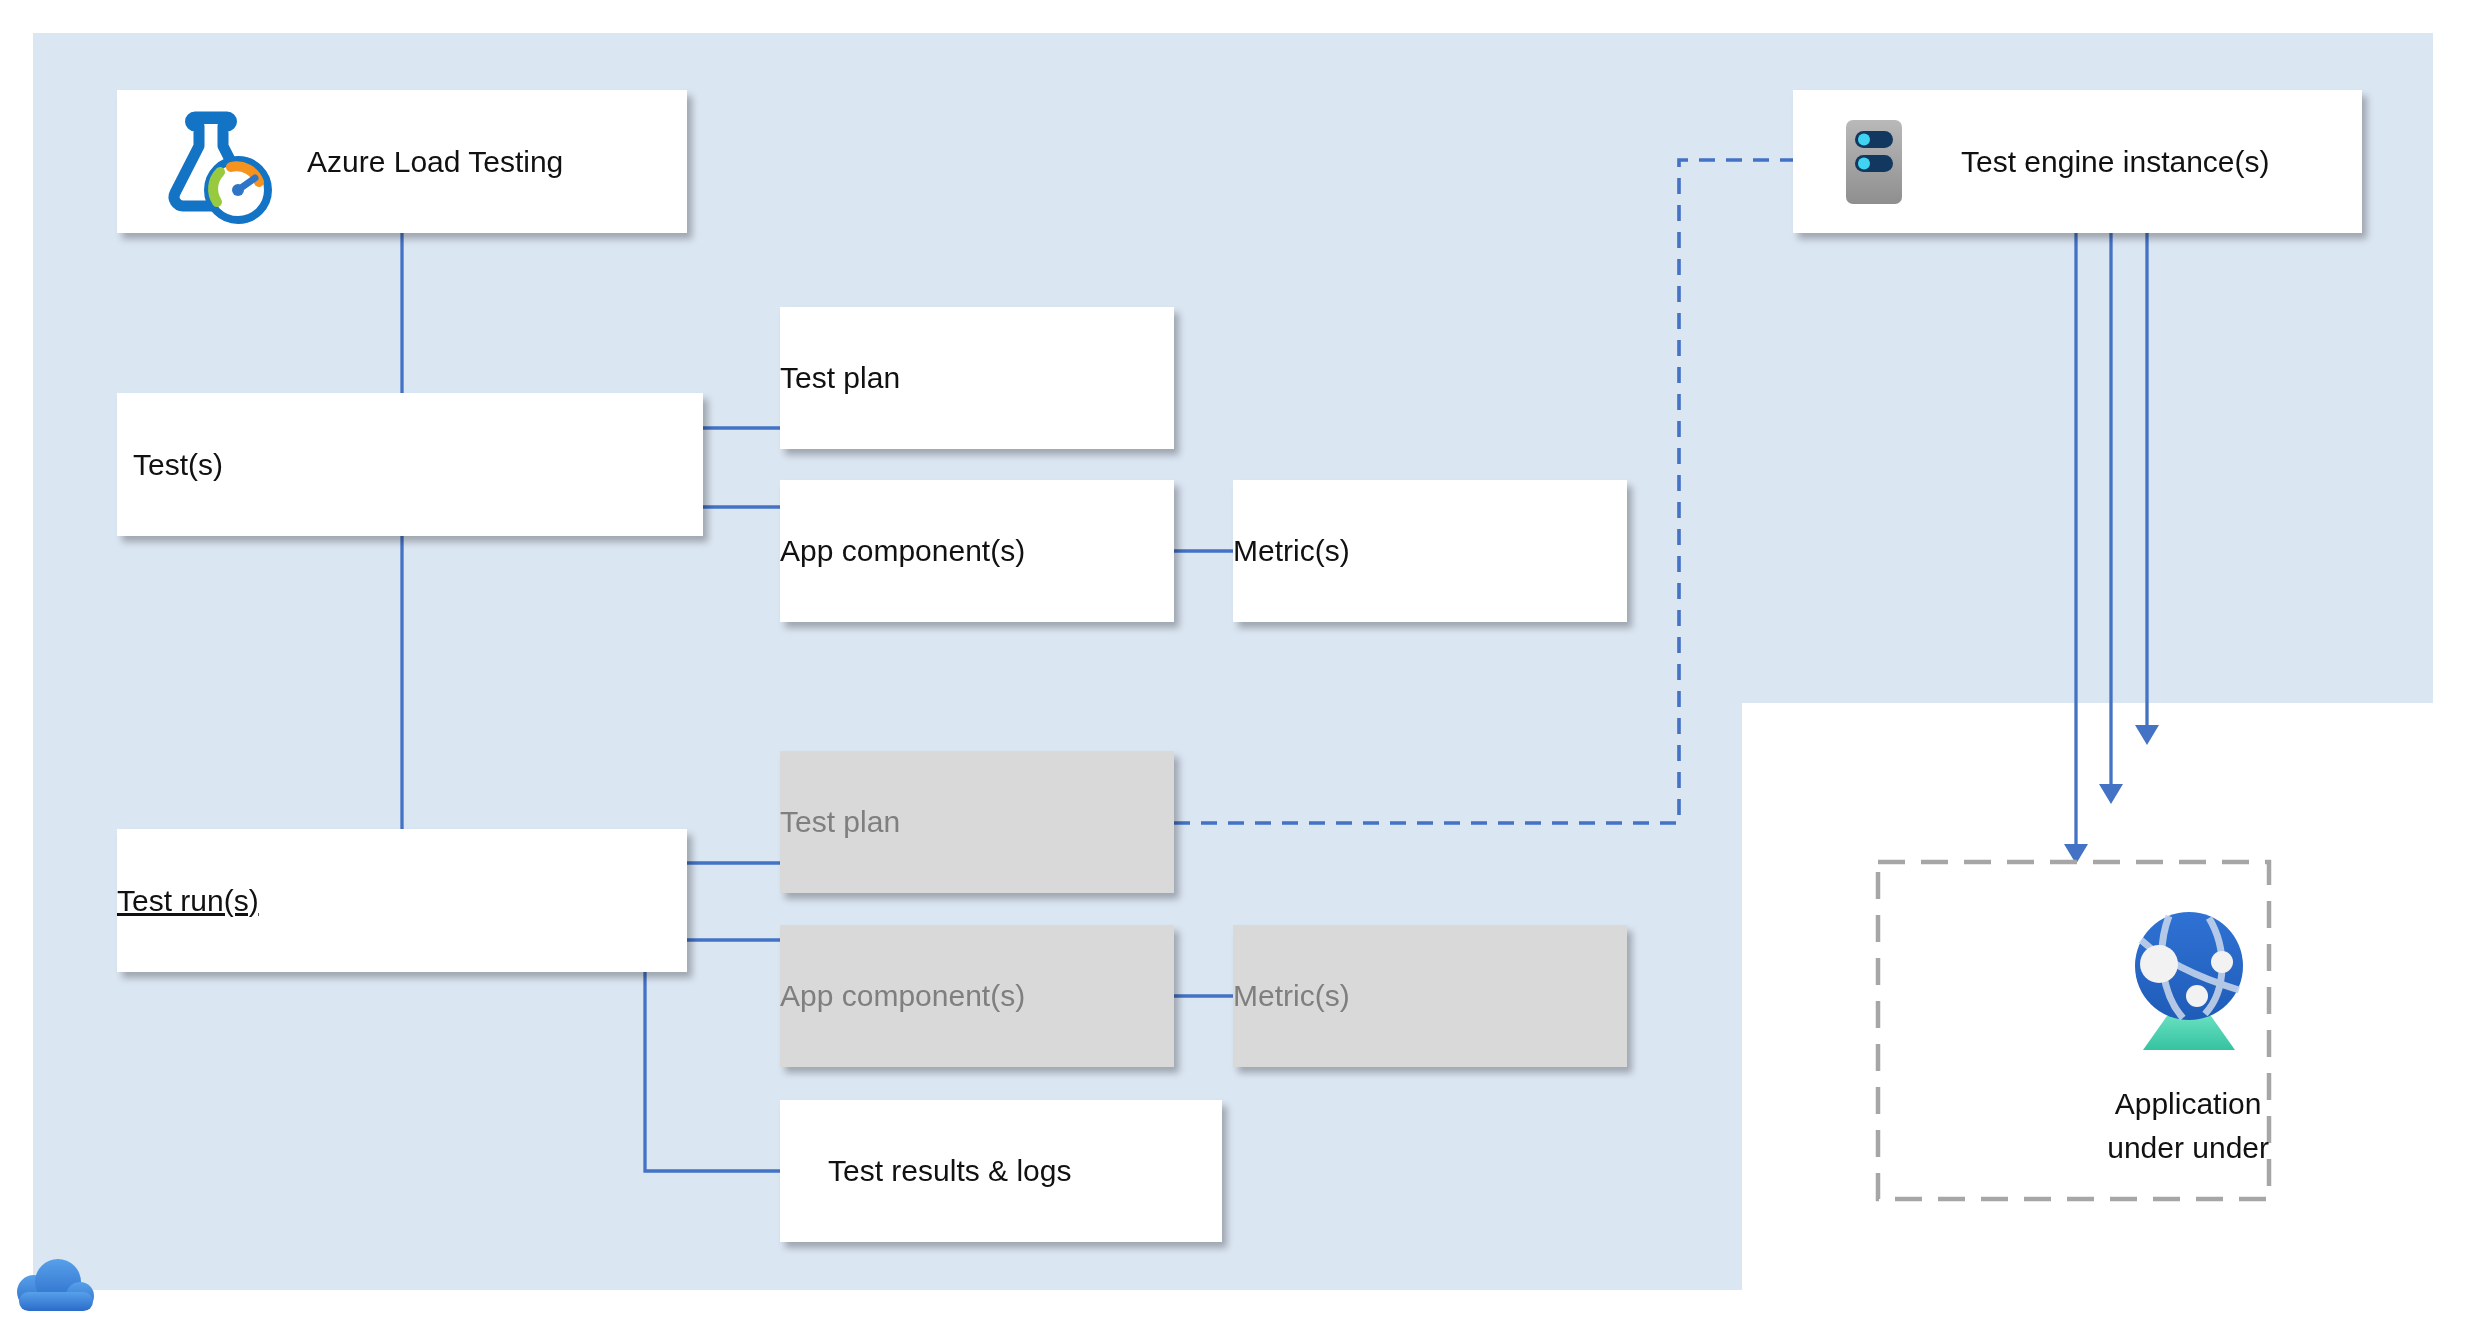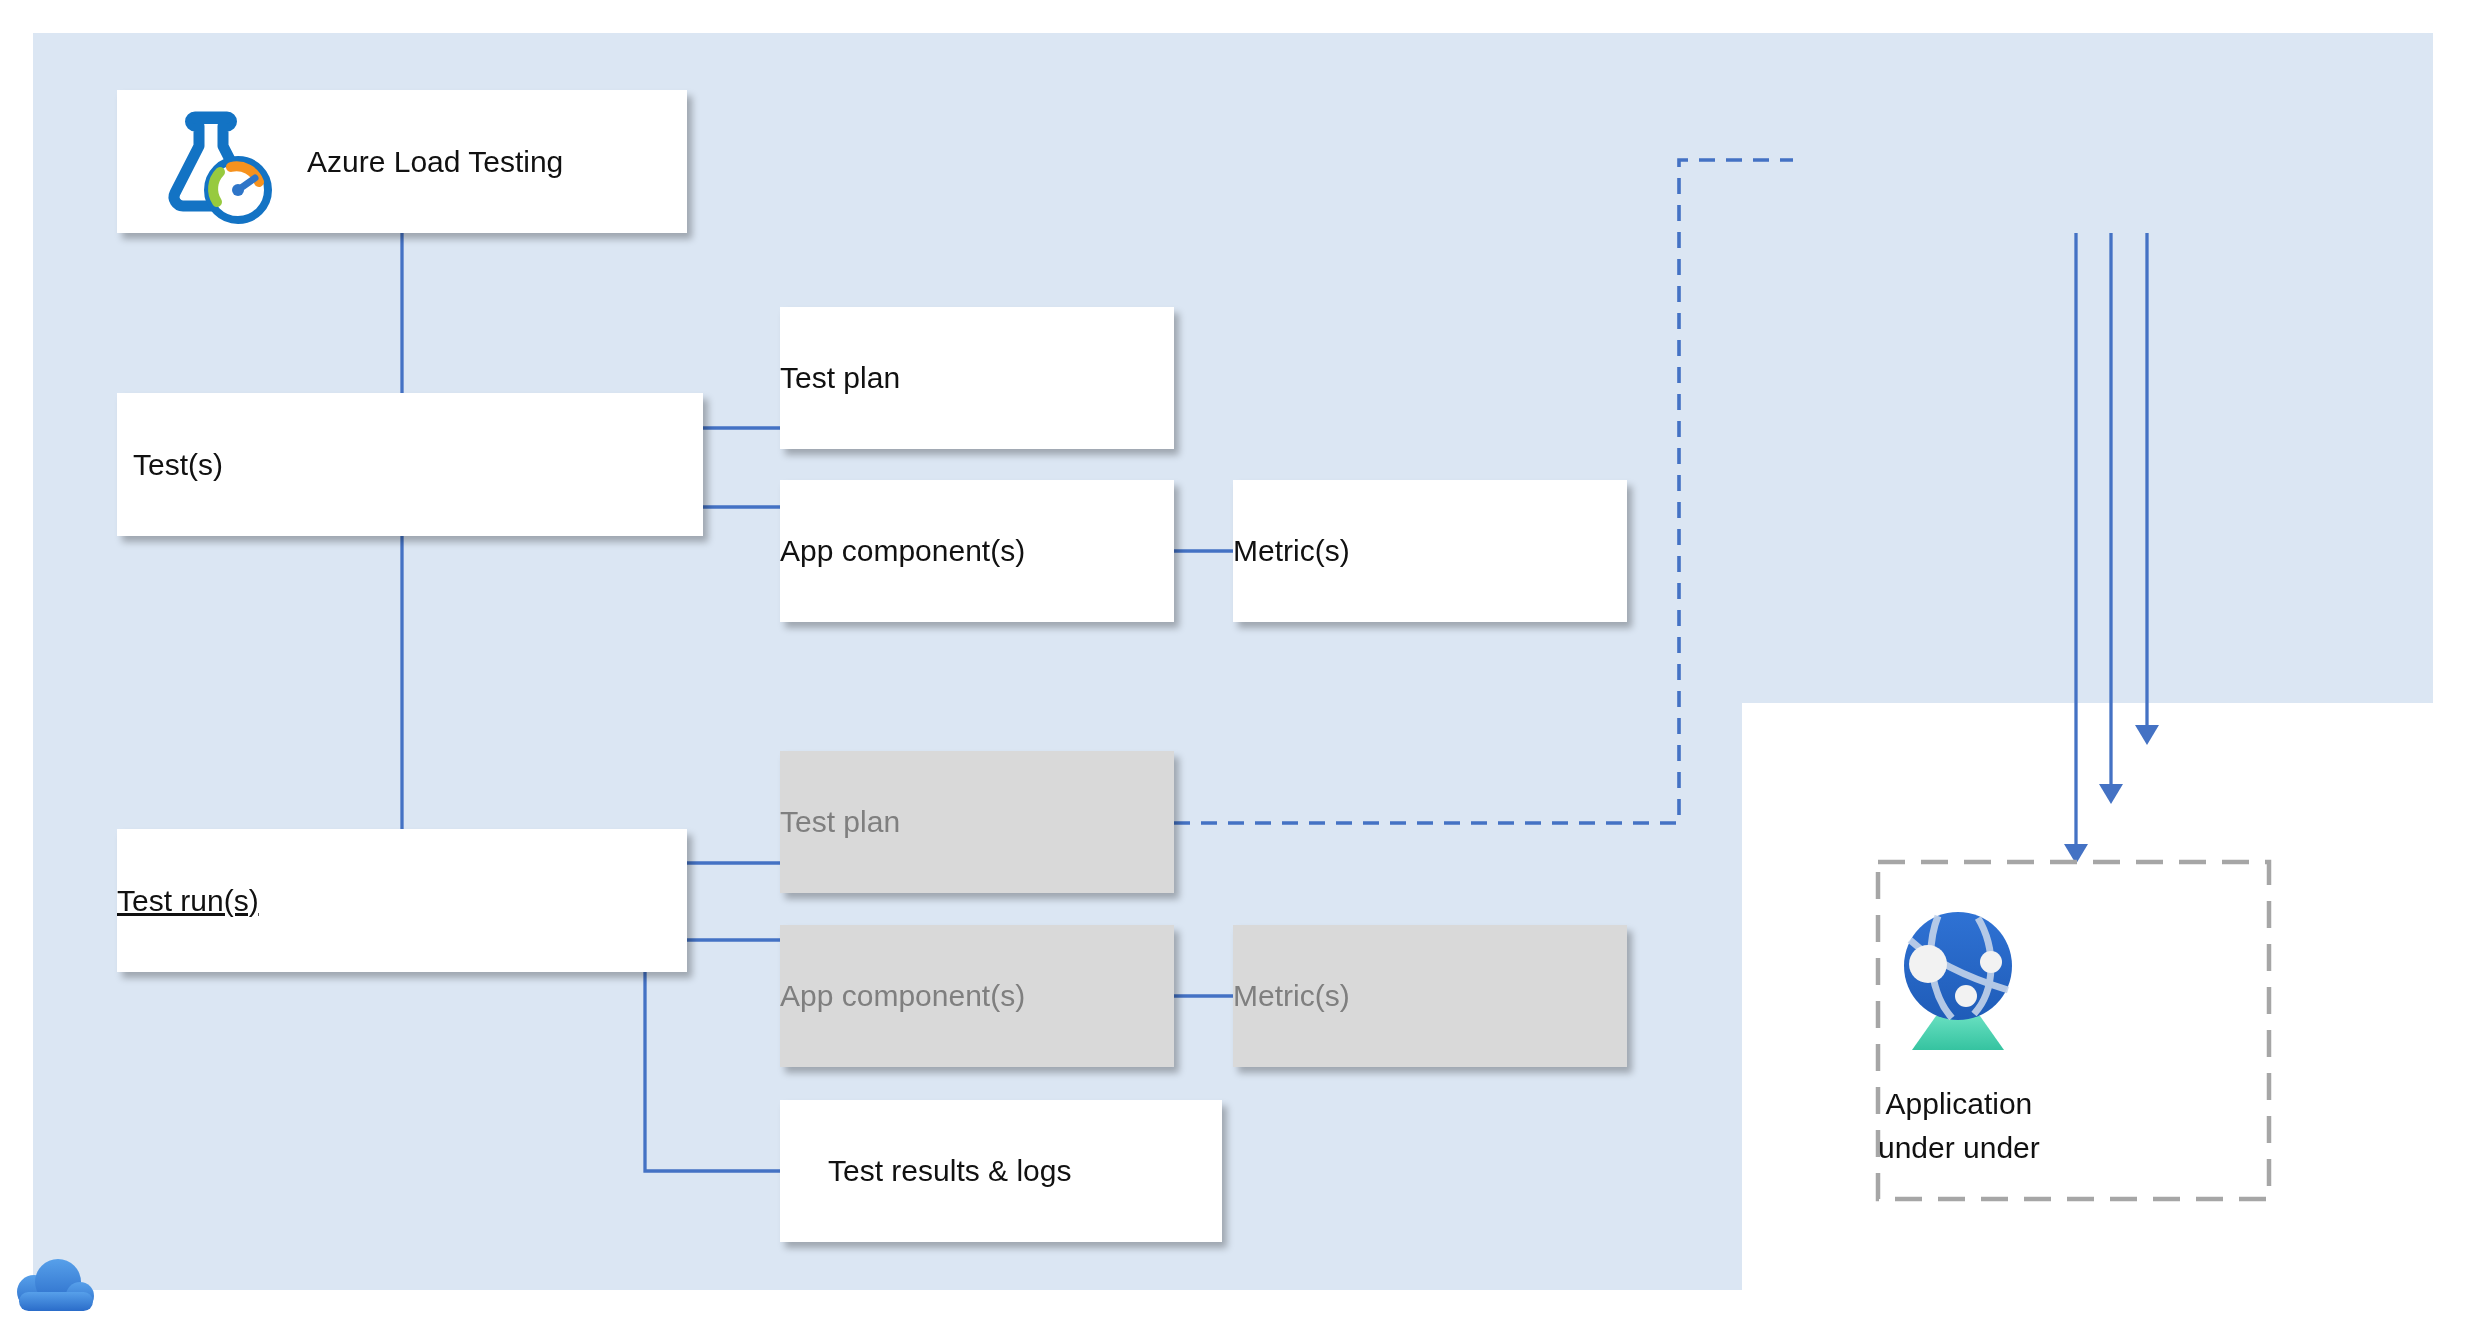--- a/index.html
+++ b/index.html
@@ -7,21 +7,21 @@
           font-family:"Liberation Sans",sans-serif;}
   #bg-blue{position:absolute;left:33px;top:33px;width:2400px;height:1257px;background:#dbe6f3;}
   #bg-notch{position:absolute;left:1742px;top:703px;width:723px;height:635px;background:#ffffff;}
   #wires{position:absolute;left:0;top:0;width:2465px;height:1338px;}
   .box{position:absolute;display:flex;align-items:center;justify-content:flex-start;
        background:#ffffff;box-shadow:5px 6px 7px rgba(0,0,0,0.28);
        font-size:30px;color:#111111;text-align:center;}
   .box.gray{background:#d9d9d9;color:#7f7f7f;}
   .box.iconrow{justify-content:flex-start;text-align:left;}
   .aut{position:absolute;left:1878px;top:862px;width:391px;height:337px;
-       display:flex;flex-direction:column;align-items:flex-start;box-sizing:border-box;
+       display:flex;flex-direction:column;align-items:flex-end;box-sizing:border-box;
        padding-top:42px;font-size:30px;color:#111111;}
   .aut .lines{margin-top:26px;line-height:1.45;text-align:center;}
   .icon{flex:0 0 auto;}
 </style>
 </head>
 <body>
 
 <div id="canvas">
 
   <div id="bg-blue"></div>
@@ -94,20 +94,36 @@
   </div>
 
   <div class="box gray" style="left:1233px;top:925px;width:394px;height:142px;">
     <span>Metric(s)</span>
   </div>
 
   <div class="box" style="left:780px;top:1100px;width:394px;height:142px;padding-left:48px;">
     <span>Test results &amp; logs</span>
   </div>
 
+  <div class="box iconrow" style="left:1793px;top:90px;width:569px;height:143px;">
+    <svg class="icon" width="58" height="86" viewBox="0 0 58 86" style="margin-left:52px;">
+      <defs>
+        <linearGradient id="srv" x1="0" y1="0" x2="0" y2="1">
+          <stop offset="0" stop-color="#b9b9b9"></stop>
+            <stop offset="1" stop-color="#8f8f8f"></stop>
+        </linearGradient>
+      </defs>
+      <rect x="1" y="1" width="56" height="84" rx="7" fill="url(#srv)"></rect>
+      <rect x="10" y="12" width="38" height="17" rx="8.5" fill="#12385f"></rect>
+      <rect x="10" y="36" width="38" height="17" rx="8.5" fill="#12385f"></rect>
+      <circle cx="19" cy="20.5" r="6" fill="#41d4f2"></circle>
+      <circle cx="19" cy="44.5" r="6" fill="#41d4f2"></circle>
+    </svg>
+    <span style="margin-left:58px;">Test engine instance(s)</span>
+  </div>
 
   <div class="aut">
     <svg class="icon" width="160" height="152" viewBox="0 0 160 152">
       <defs>
         <linearGradient id="glb" x1="0" y1="0" x2="0" y2="1">
           <stop offset="0" stop-color="#2f72d4"></stop>
             <stop offset="1" stop-color="#1f5cb8"></stop>
         </linearGradient>
         <linearGradient id="base" x1="0" y1="0" x2="0" y2="1">
           <stop offset="0" stop-color="#67dfc0"></stop>

